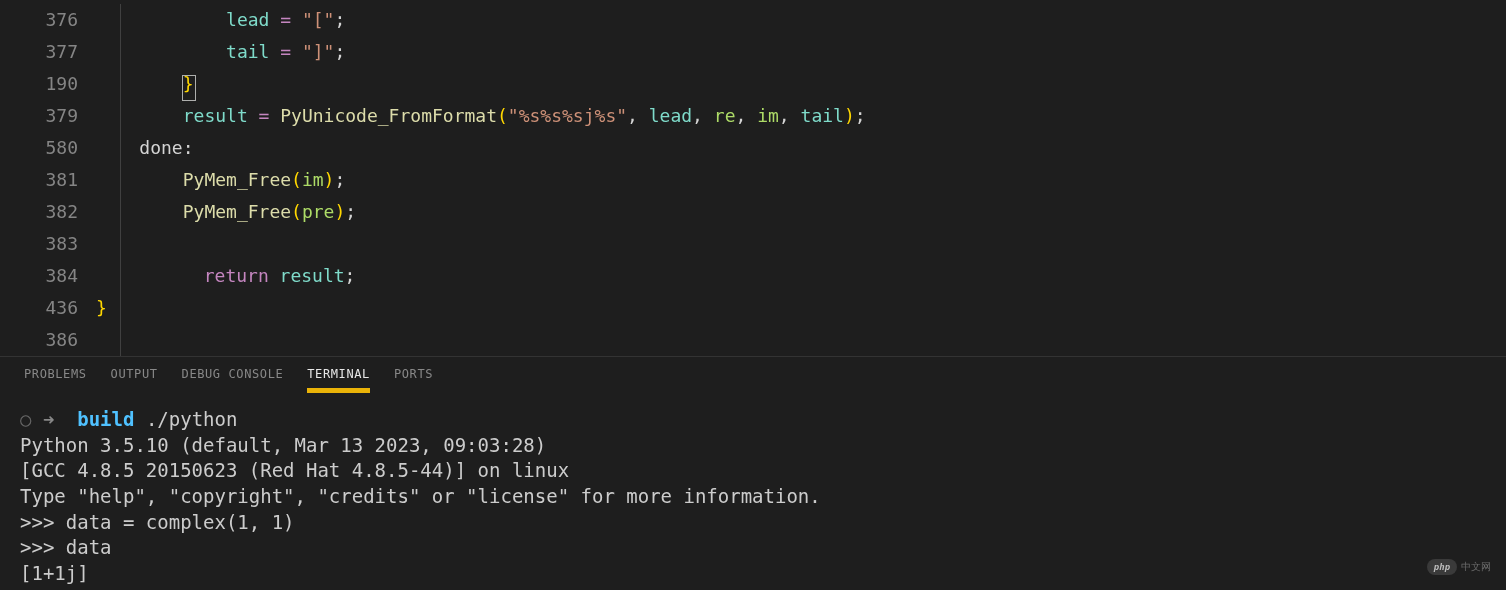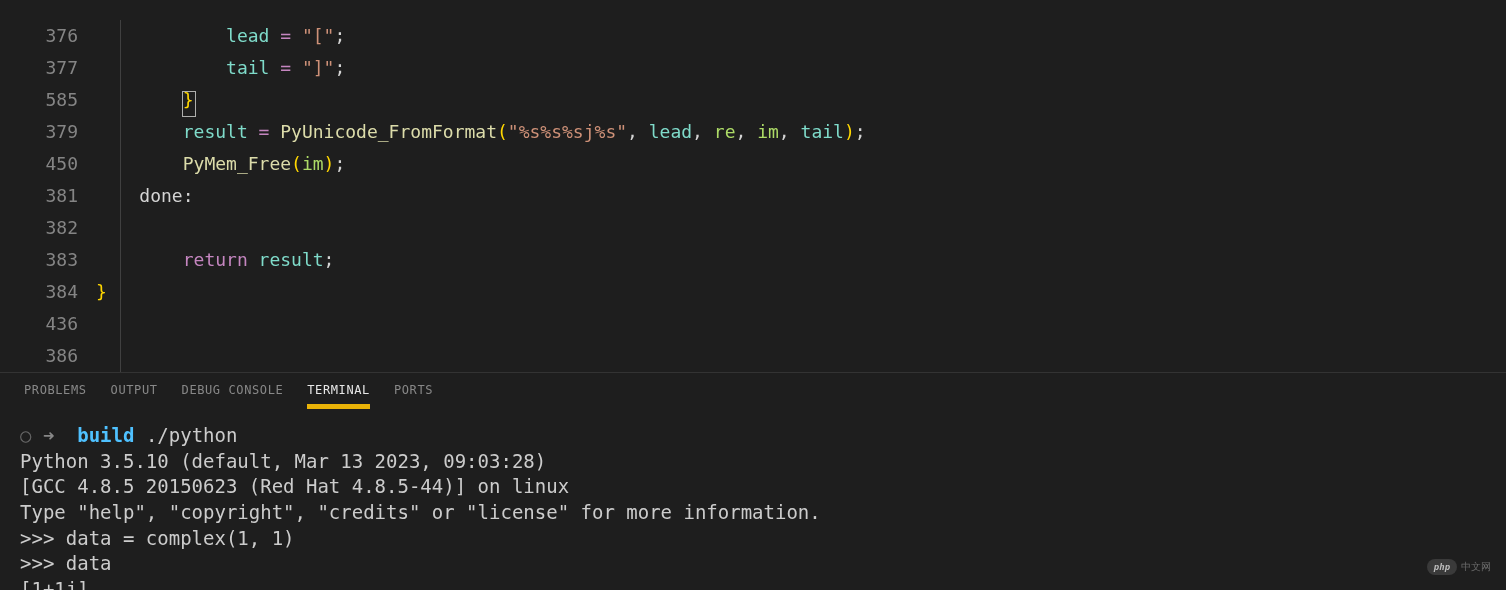--- a/index.html
+++ b/index.html
@@ -12,21 +12,21 @@
     width: 1506px;
     height: 590px;
     overflow: hidden;
     display: flex;
     flex-direction: column;
   }
   .editor {
     flex: 0 0 auto;
     display: flex;
     background: #1e1e1e;
-    padding-top: 20px;
+    padding-top: 4px;
     position: relative;
   }
   .glyph-margin {
     width: 18px;
     flex-shrink: 0;
   }
   .gutter {
     width: 78px;
     text-align: right;
     color: #858585;
@@ -54,21 +54,21 @@
     position: relative;
   }
   
   .c-var   { color: #7fdbca; } 
   .c-var2  { color: #addb67; } 
   .c-op    { color: #c586c0; } 
   .c-str   { color: #ce9178; } 
   .c-func  { color: #dcdcaa; } 
   .c-paren { color: #ffd700; } 
   .c-brace { color: #ffd700; } 
-  .c-kw    { color: #c586c0; } 
+  .c-kw    { color: #c586c0; margin-left: 21px; } 
   .c-label { color: #d4d4d4; }
   .c-punc  { color: #d4d4d4; }
 
   .panel {
     flex: 1;
     display: flex;
     flex-direction: column;
     border-top: 1px solid #333;
     background: #1e1e1e;
   }
@@ -118,38 +118,39 @@
   }
 </style>
 </head>
 <body>
 
 <div class="editor">
   <div class="glyph-margin"></div>
   <div class="gutter" id="gutter">
       <div class="ln">376</div>
       <div class="ln">377</div>
-      <div class="ln">585</div>
+      <div class="ln">190</div>
       <div class="ln">379</div>
-      <div class="ln">450</div>
+      <div class="ln">580</div>
       <div class="ln">381</div>
       <div class="ln">382</div>
       <div class="ln">383</div>
       <div class="ln">384</div>
       <div class="ln">436</div>
       <div class="ln">386</div>
     </div>
   <div class="code" id="code">
     <div class="indent-guide" style="left:24px"></div>
   <div class="code-line"><span>            </span><span class="c-var">lead</span><span class="c-op"> = </span><span class="c-str">"["</span><span class="c-punc">;</span></div>
       <div class="code-line"><span>            </span><span class="c-var">tail</span><span class="c-op"> = </span><span class="c-str">"]"</span><span class="c-punc">;</span></div>
       <div class="code-line"><span>        </span><span class="c-brace" style="position: relative;">}<span style="position: absolute; left: -1px; top: 2px; width: 14px; height: 26px; border: 1px solid rgb(174, 175, 173);"></span></span></div>
       <div class="code-line"><span>        </span><span class="c-var">result</span><span class="c-op"> = </span><span class="c-func">PyUnicode_FromFormat</span><span class="c-paren">(</span><span class="c-str">"%s%s%sj%s"</span><span class="c-punc">, </span><span class="c-var">lead</span><span class="c-punc">, </span><span class="c-var2">re</span><span class="c-punc">, </span><span class="c-var2">im</span><span class="c-punc">, </span><span class="c-var">tail</span><span class="c-paren">)</span><span class="c-punc">;</span></div>
+      <div class="code-line"><span>    </span><span class="c-label">done:</span></div>
       <div class="code-line"><span>        </span><span class="c-func">PyMem_Free</span><span class="c-paren">(</span><span class="c-var2">im</span><span class="c-paren">)</span><span class="c-punc">;</span></div>
-      <div class="code-line"><span>    </span><span class="c-label">done:</span></div>
+      <div class="code-line"><span>        </span><span class="c-func">PyMem_Free</span><span class="c-paren">(</span><span class="c-var2">pre</span><span class="c-paren">)</span><span class="c-punc">;</span></div>
       <div class="code-line"><span></span></div>
       <div class="code-line"><span>        </span><span class="c-kw">return</span><span class="c-punc"> </span><span class="c-var">result</span><span class="c-punc">;</span></div>
       <div class="code-line"><span></span><span class="c-brace">}</span></div>
       <div class="code-line"><span></span></div>
     </div>
 </div>
 
 <div class="panel">
   <div class="tabs">
     <div class="tab">PROBLEMS</div>

